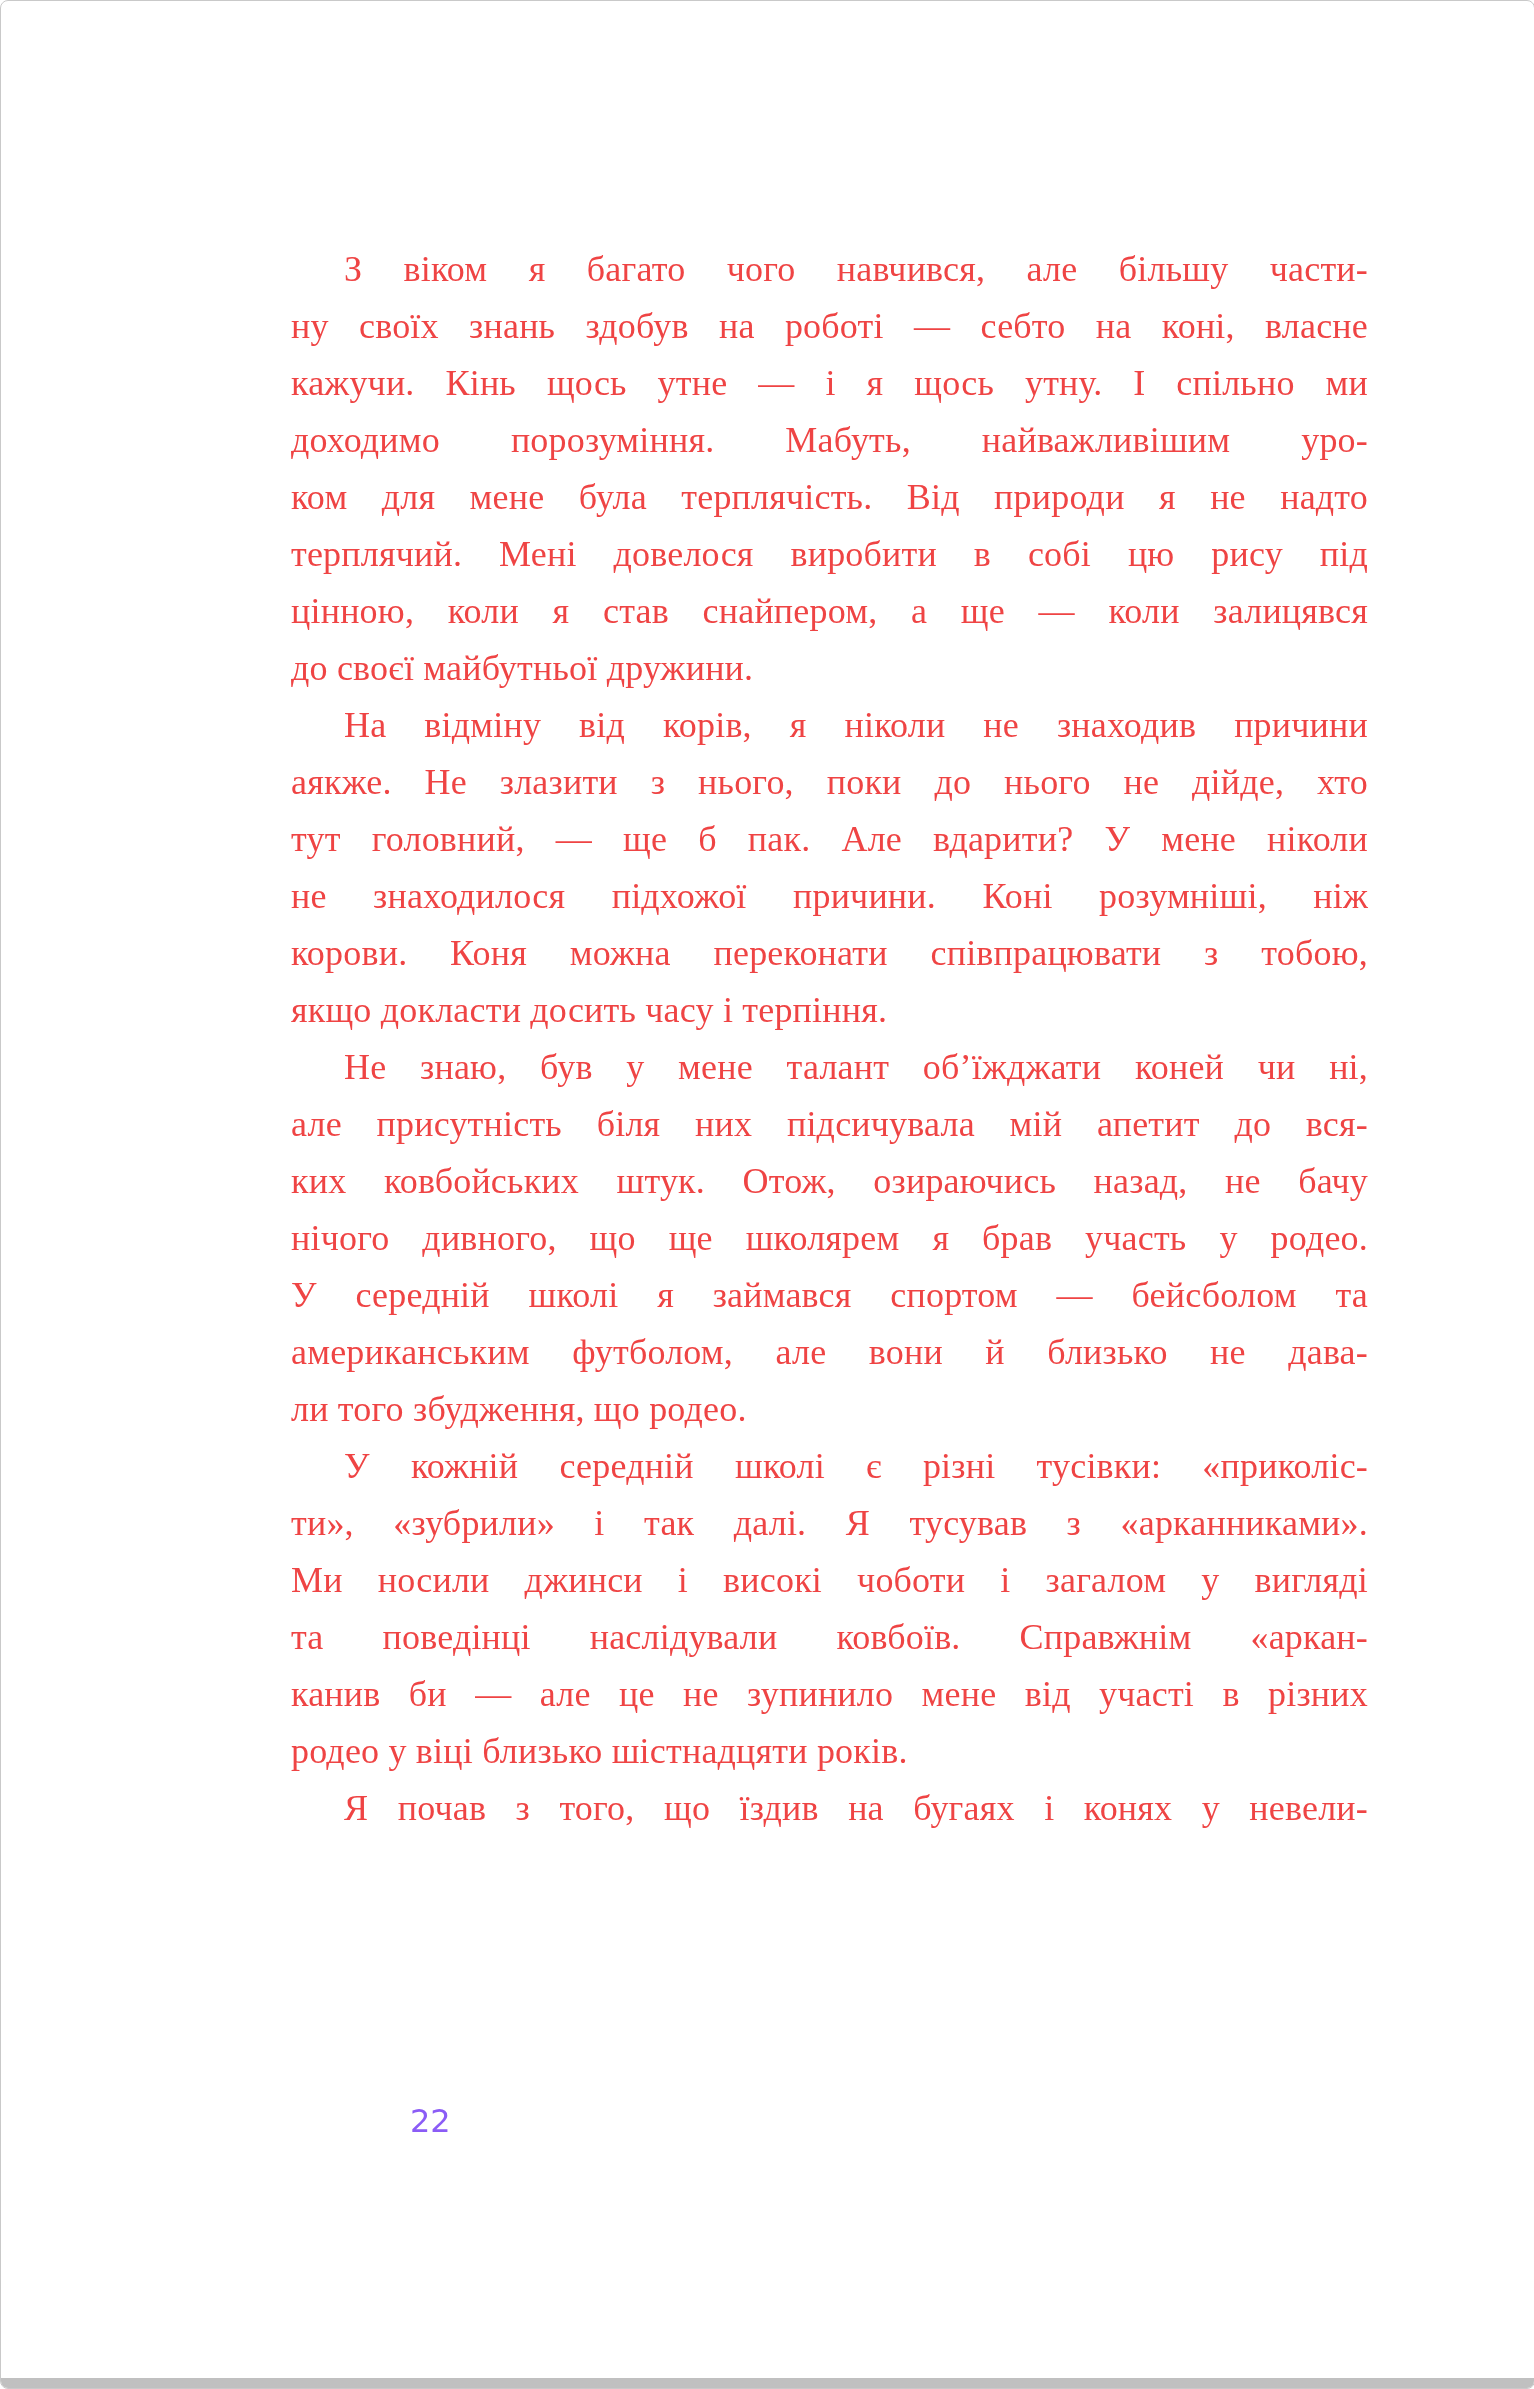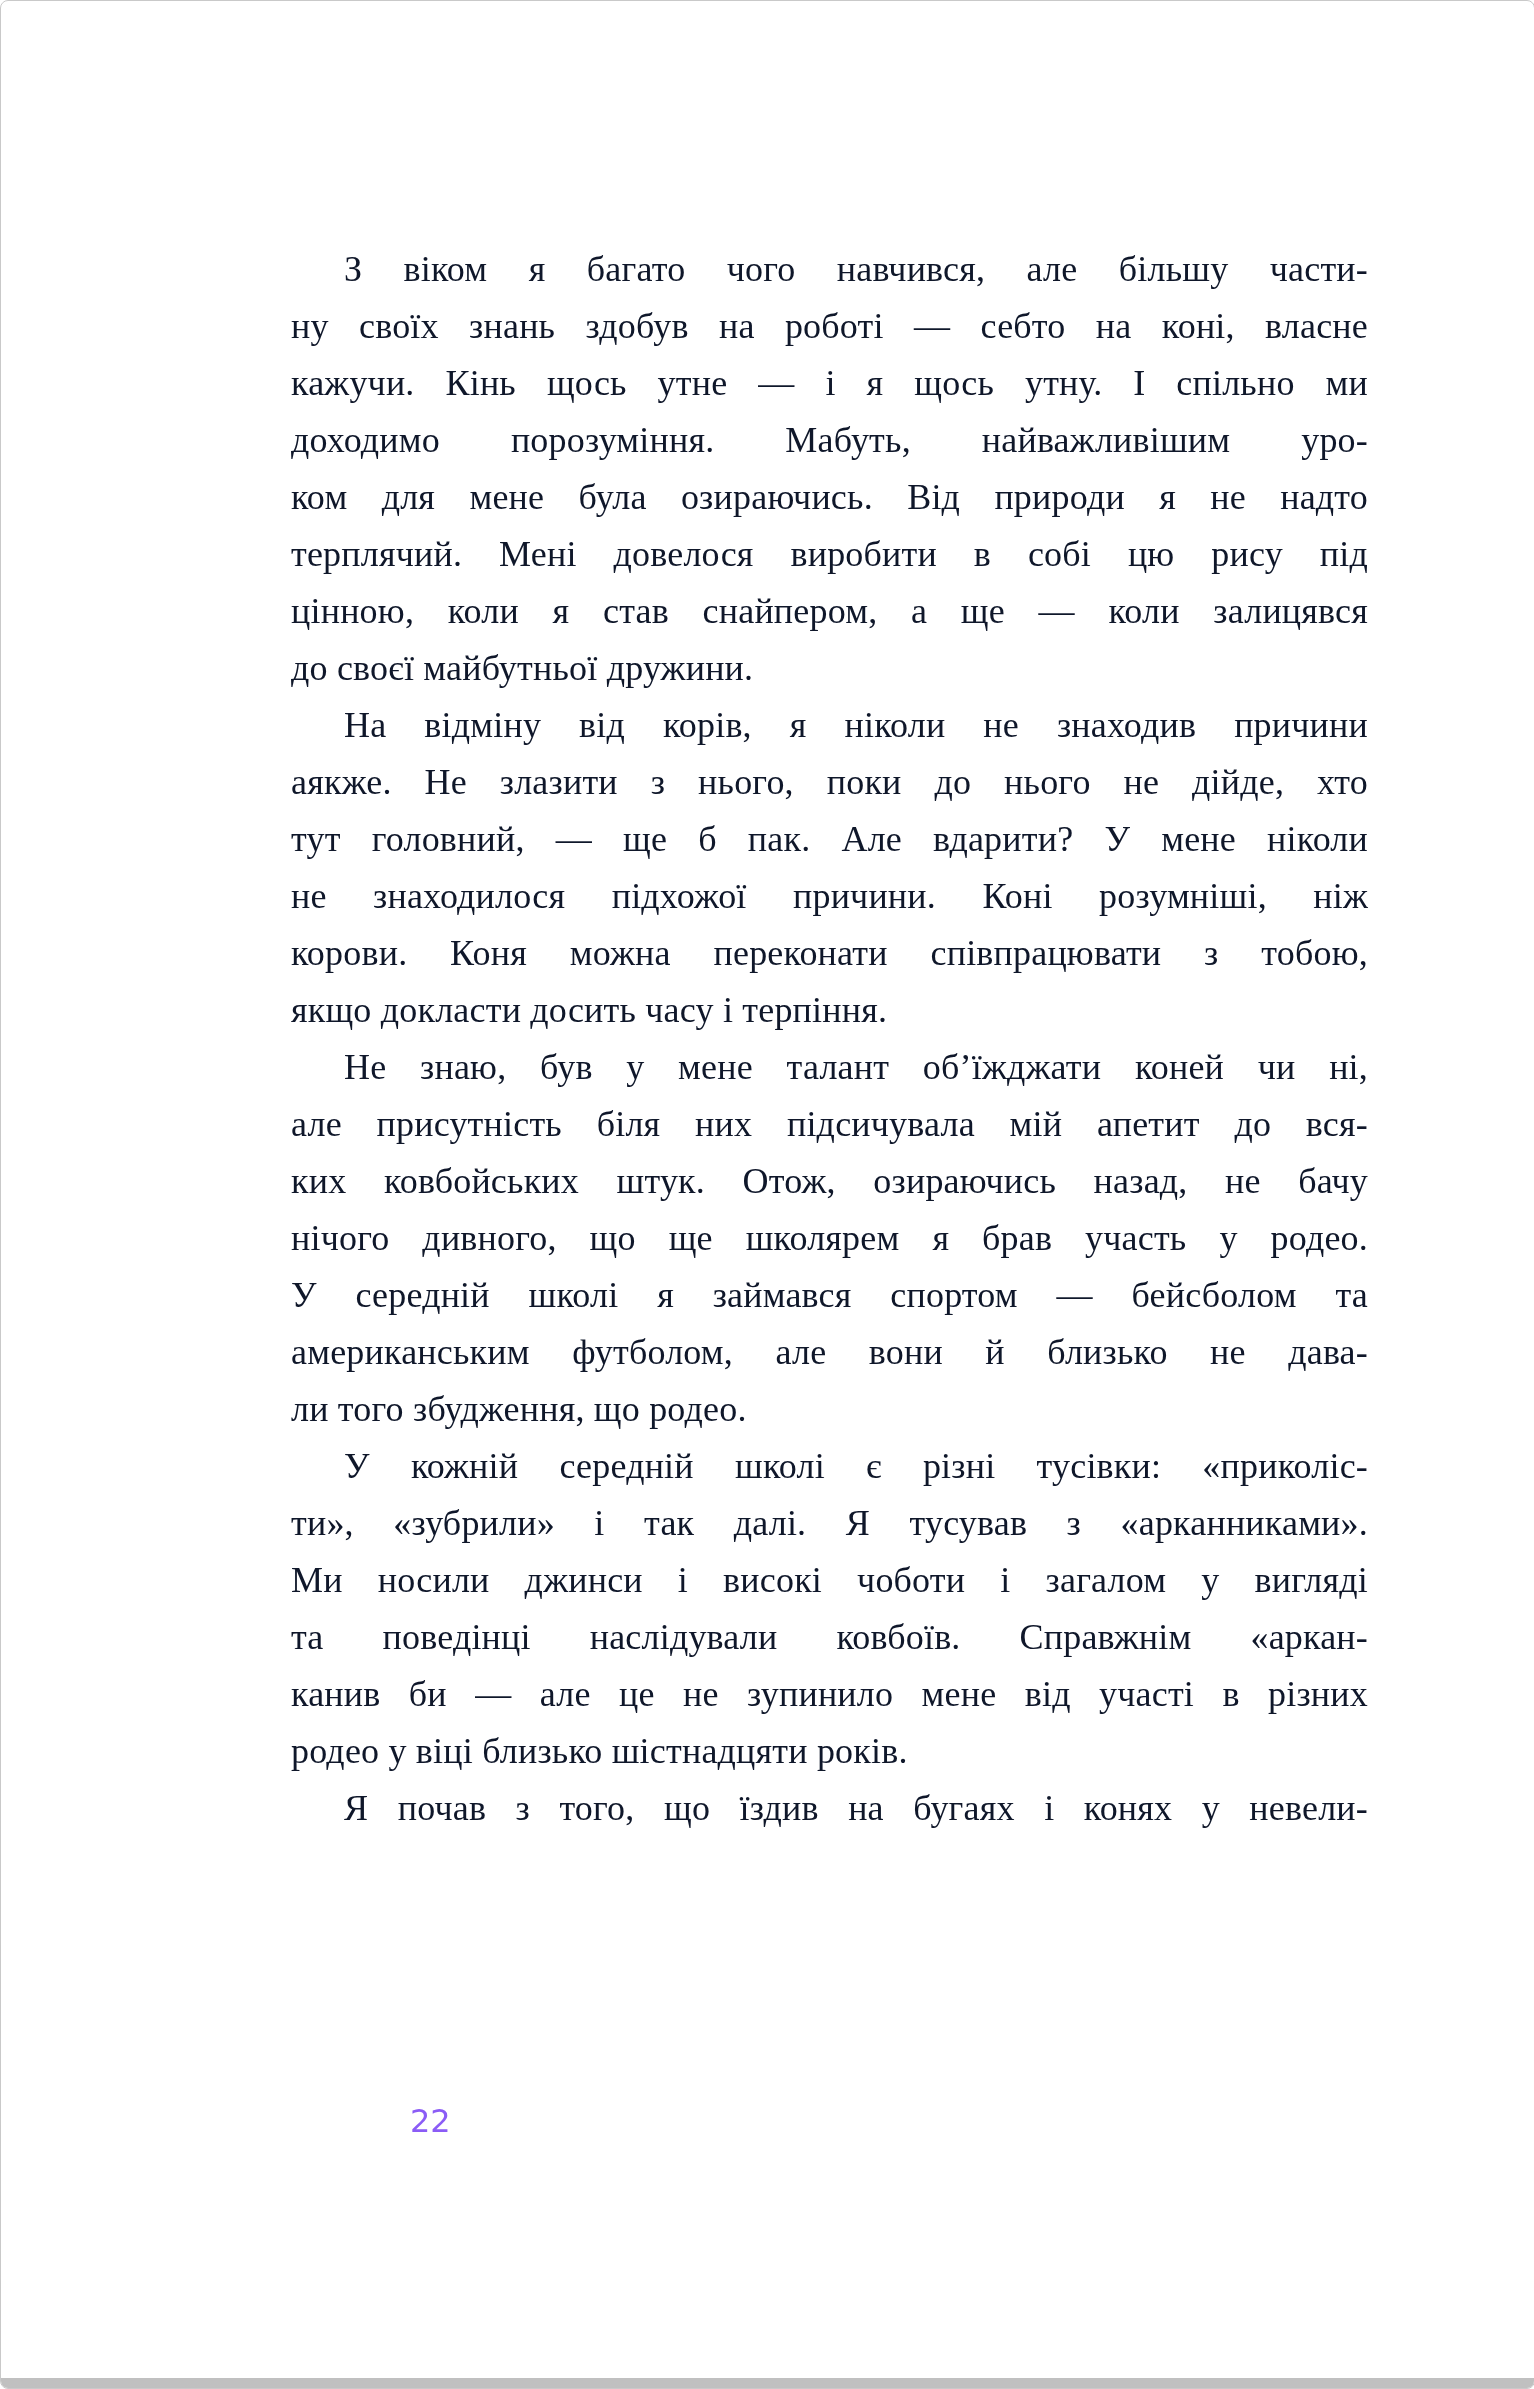--- a/index.html
+++ b/index.html
@@ -23,21 +23,21 @@
     overflow: hidden;
   }
   .text-block {
     position: absolute;
     left: 290px;
     top: 240px;
     width: 1077px;
     font-family: "Liberation Serif", "DejaVu Serif", serif;
     font-size: 36px;
     line-height: 57px;
-    color: #0f172a;
+    color: #ef4444;
     letter-spacing: 0.2px;
   }
   .para {
     margin: 0;
   }
   .para .line {
     text-align: justify;
     text-align-last: justify;
     white-space: normal;
   }
@@ -70,21 +70,21 @@
 <body>
 
 <div class="viewport">
   <div class="page">
     <div class="text-block">
         <div class="para">
           <div class="line">З віком я багато чого навчився, але більшу части-</div>
           <div class="line">ну своїх знань здобув на роботі — себто на коні, власне</div>
           <div class="line">кажучи. Кінь щось утне — і я щось утну. І спільно ми</div>
           <div class="line">доходимо порозуміння. Мабуть, найважливішим уро-</div>
-          <div class="line">ком для мене була озираючись. Від природи я не надто</div>
+          <div class="line">ком для мене була терплячість. Від природи я не надто</div>
           <div class="line">терплячий. Мені довелося виробити в собі цю рису під</div>
           <div class="line">цінною, коли я став снайпером, а ще — коли залицявся</div>
           <div class="line last">до своєї майбутньої дружини.</div>
         </div>
         <div class="para">
           <div class="line">На відміну від корів, я ніколи не знаходив причини</div>
           <div class="line">аякже. Не злазити з нього, поки до нього не дійде, хто</div>
           <div class="line">тут головний, — ще б пак. Але вдарити? У мене ніколи</div>
           <div class="line">не знаходилося підхожої причини. Коні розумніші, ніж</div>
           <div class="line">корови. Коня можна переконати співпрацювати з тобою,</div>

